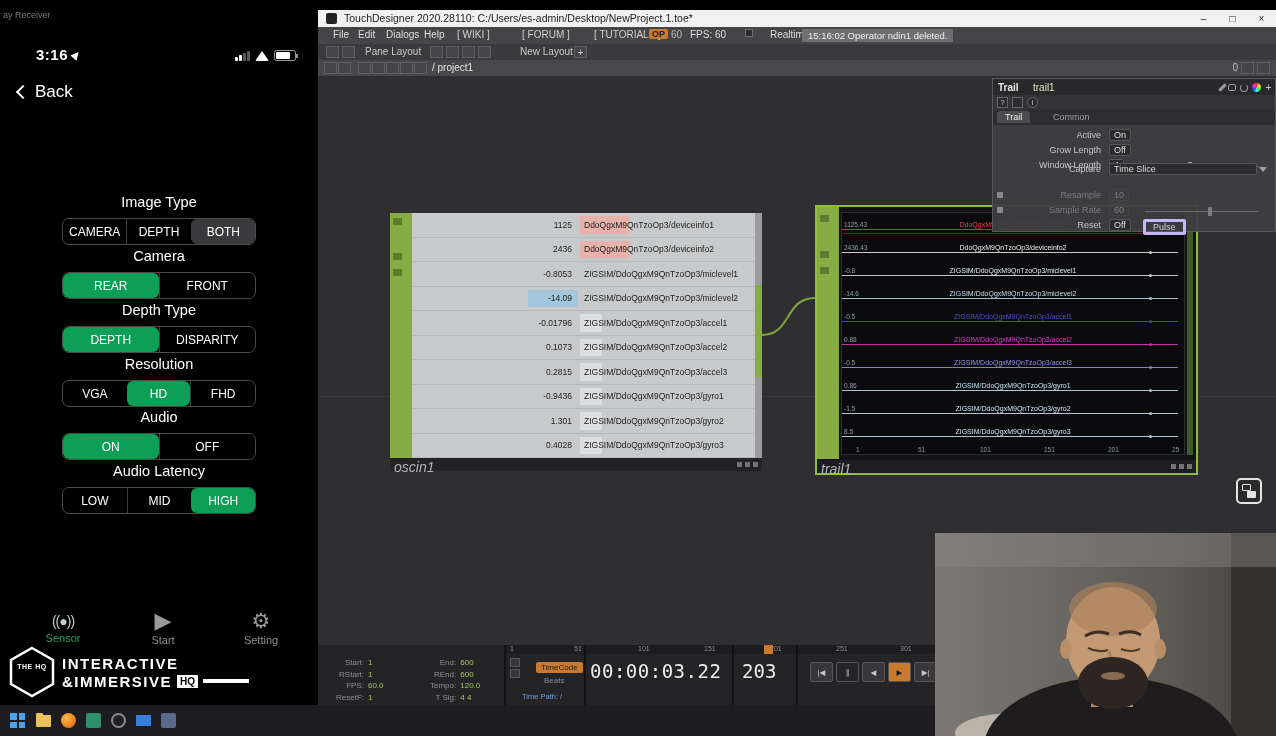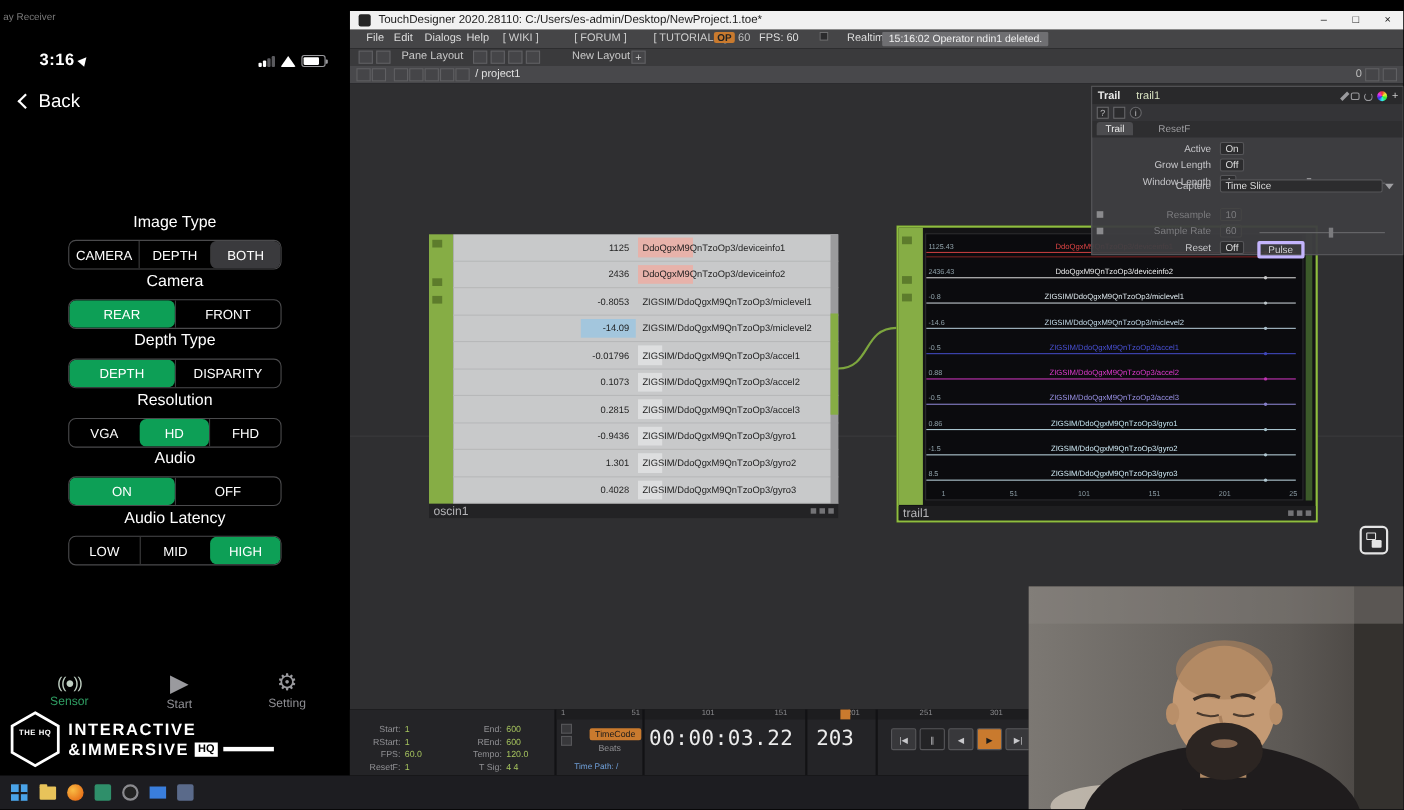--- a/index.html
+++ b/index.html
@@ -103,21 +103,21 @@
   .o-table { position:absolute; left:22px; top:0; right:0; height:245px; background:#c8c9ca; display:grid; grid-template-rows:repeat(10,1fr); }
   .orow { position:relative; border-bottom:1px solid #b7b8b9; font-size:8.5px; color:#1e1e1e; }
   .oval { position:absolute; left:0; width:160px; text-align:right; top:50%; transform:translateY(-50%); z-index:2; }
   .opath { position:absolute; left:172px; top:50%; transform:translateY(-50%); z-index:2; }
   .ochip { position:absolute; top:3px; bottom:3px; z-index:1; }
   .chip-pink { left:168px; width:50px; background:#e7b2aa; }
   .chip-blue { left:116px; width:50px; background:#a3c6dd; }
   .chip-gray { left:168px; width:22px; background:#dddedf; }
   .o-scroll { position:absolute; right:0; top:0; width:7px; height:245px; background:#9b9b9d; }
   .o-scroll i { position:absolute; left:0; right:0; top:72px; height:92px; background:#86ad45; }
-  .node-footer { position:absolute; left:0; right:0; bottom:0; height:13px; background:#232325; color:#b4b4b7; font-size:11px; }
+  .node-footer { position:absolute; left:0; right:0; bottom:0; height:13px; background:#232325; color:#b4b4b7; font-size:14px;font-style:italic; }
   .node-footer .nname { position:absolute; left:4px; top:1px; }
   .nficons { position:absolute; right:4px; top:4px; display:flex; gap:3px; }
   .nficons i { width:5px; height:5px; background:#737376; display:block; }
 
   
   .trail { position:absolute; left:497px; top:129px; width:383px; height:270px; border:2px solid #8fbe3f; background:#141416; }
   .t-strip { position:absolute; left:0; top:0; width:22px; bottom:14px; background:#86ad45; }
   .t-strip i { position:absolute; left:3px; width:9px; height:7px; background:#5d7c2c; }
   .t-strip i:nth-child(1){top:8px;} .t-strip i:nth-child(2){top:44px;} .t-strip i:nth-child(3){top:60px;}
   .t-viewer { position:absolute; left:24px; top:5px; right:11px; bottom:18px; background:#0b0b0e; border:1px solid #2c2c2f; overflow:hidden; }
@@ -569,21 +569,21 @@
         <i class="hic ic-plus">+</i>
       </span>
     </div>
     <div class="pp-sub">
       <span class="sq sq-help">?</span>
       <span class="sq sq-py"></span>
       <span class="sq sq-info">i</span>
     </div>
     <div class="pp-tabs">
       <span class="ptab ptab-trail">Trail</span>
-      <span class="ptab ptab-common">ResetF</span>
+      <span class="ptab ptab-common">Common</span>
     </div>
 
     <div class="prow r-active">
       <span class="plabel">Active</span>
       <span class="pval">On</span>
     </div>
     <div class="prow r-grow">
       <span class="plabel">Grow Length</span>
       <span class="pval">Off</span>
     </div>

